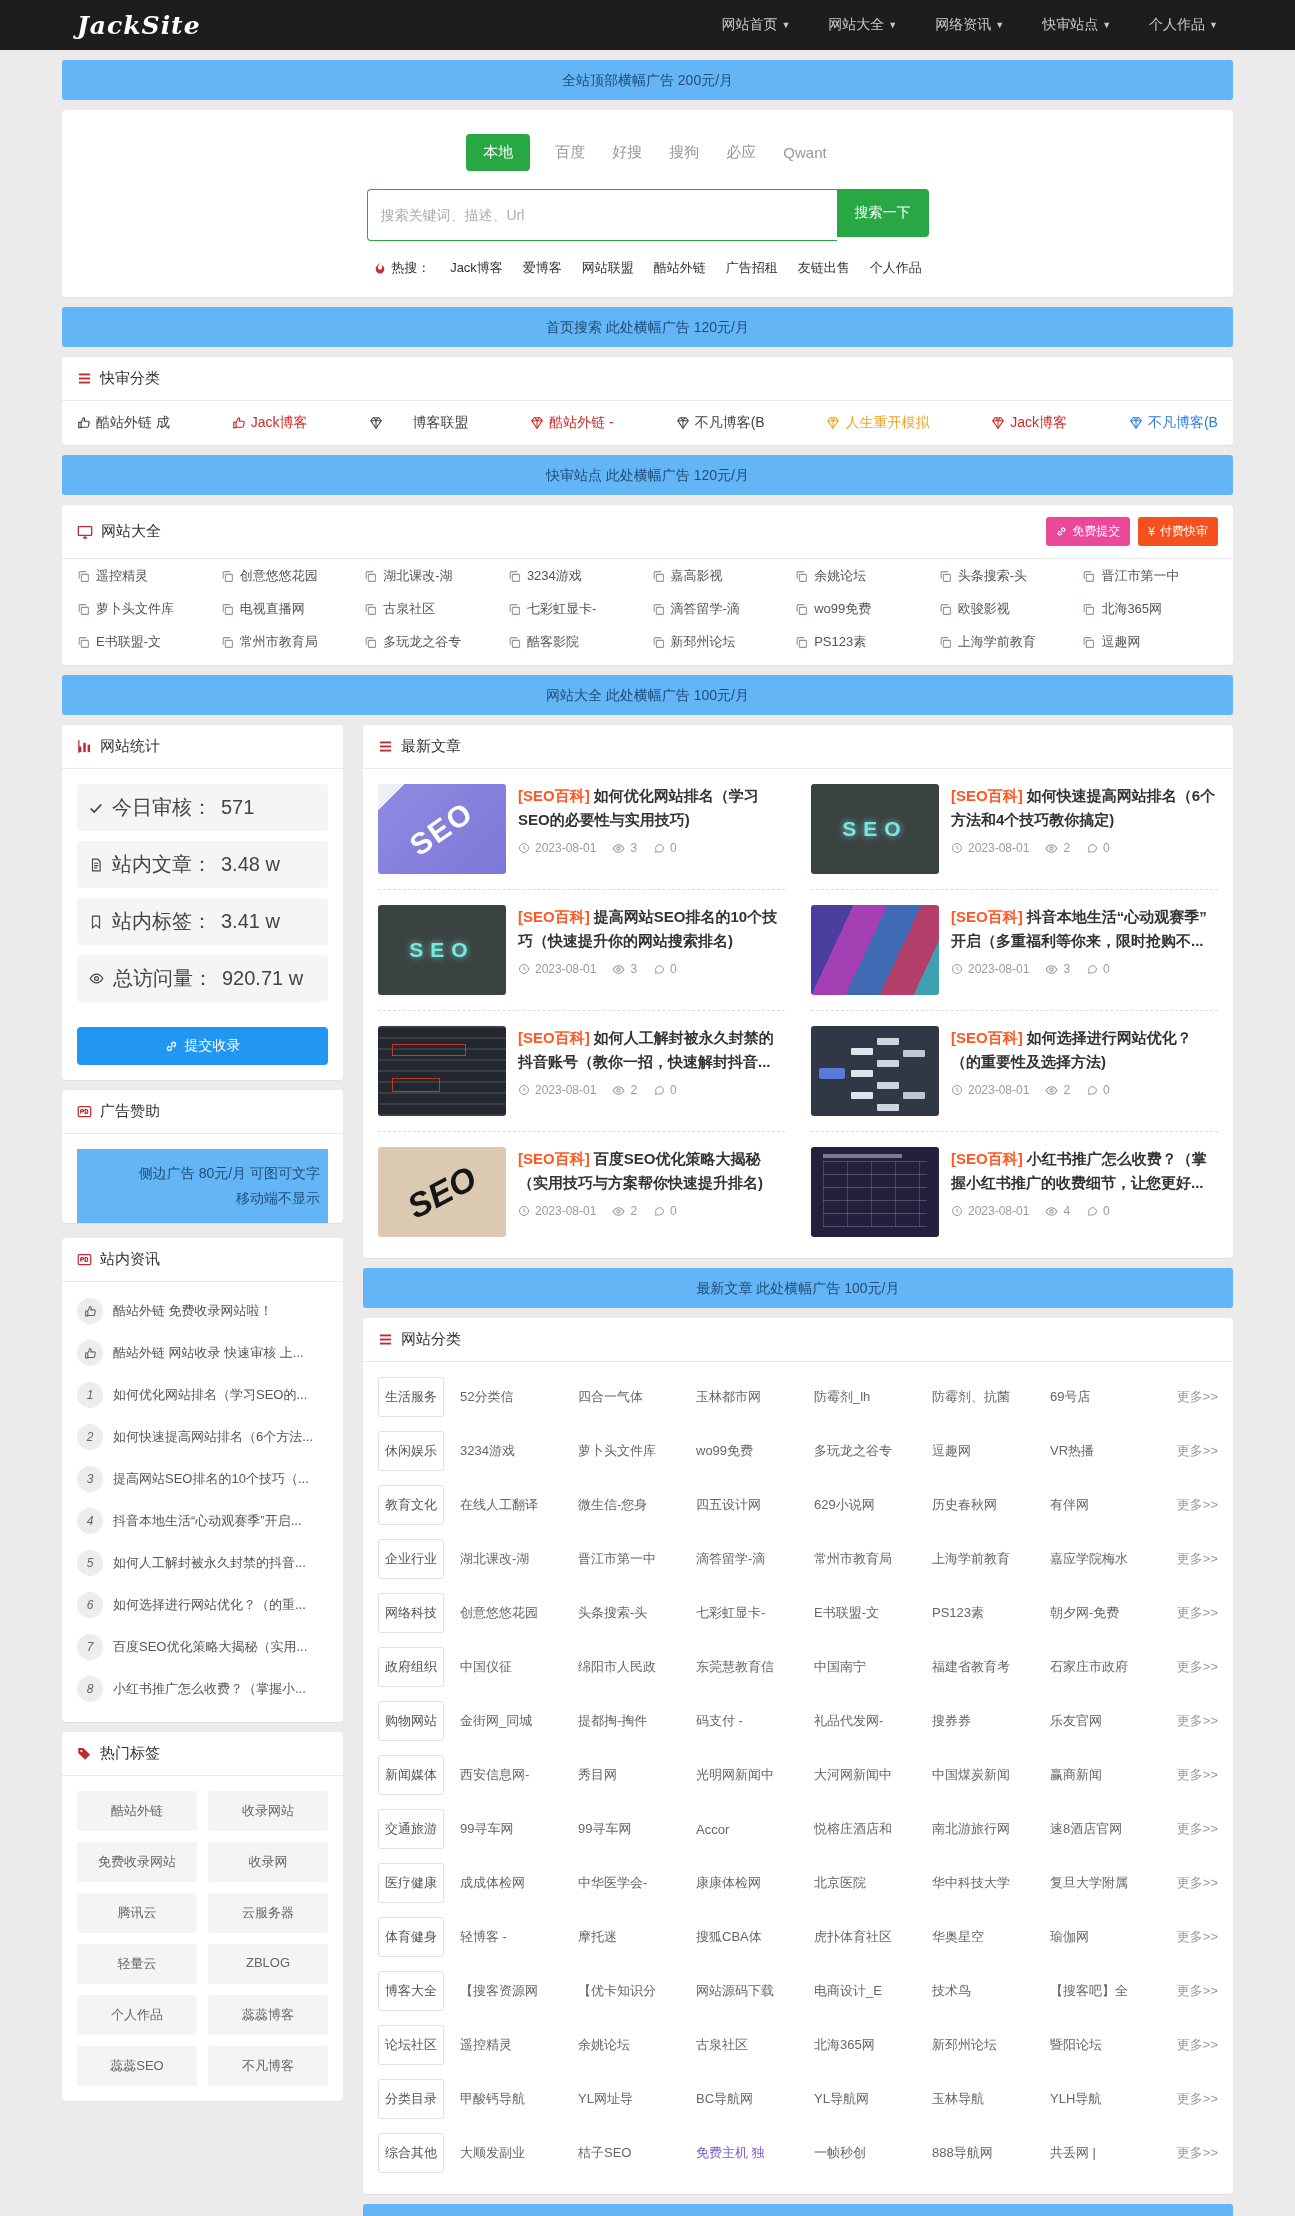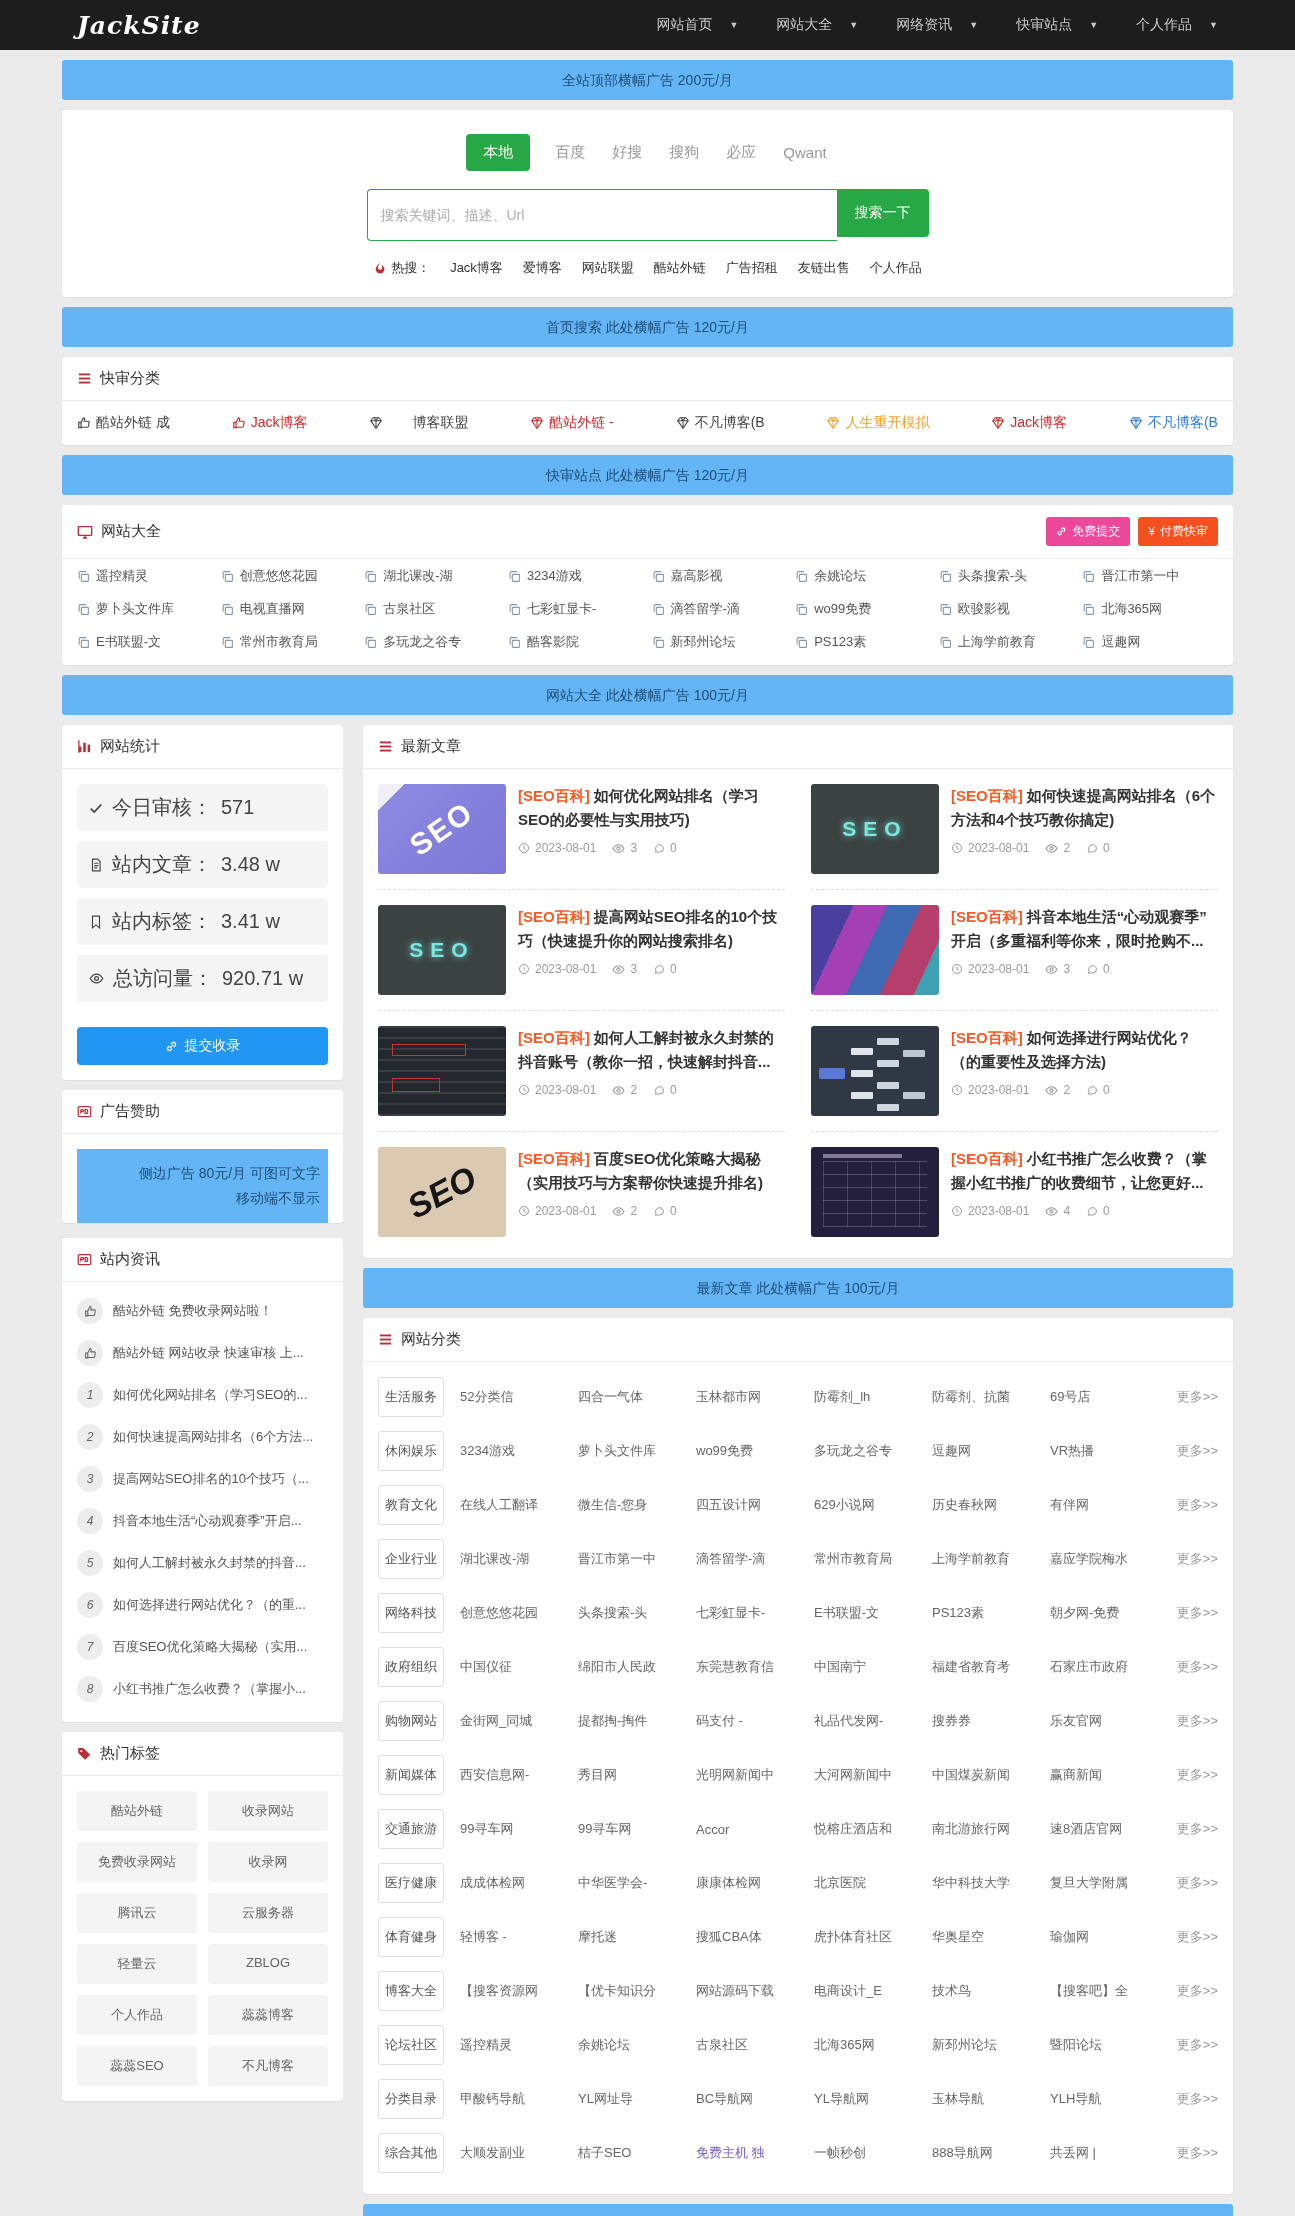--- a/index.html
+++ b/index.html
@@ -4,21 +4,21 @@
 <style>
   * { box-sizing:border-box; }
   body { margin:0; background:#ebebeb; font-family:"Liberation Sans","DejaVu Sans",sans-serif; color:#333; min-width:1295px; }
   .container { width:1171px; margin:0 auto; }
 
   
   .navbar { background:#1d1d1d; height:50px; }
   .nav-inner { display:flex; align-items:center; justify-content:space-between; height:50px; padding:0 15px; }
   .logo { color:#fff; font-family:"DejaVu Serif",serif; font-style:italic; font-weight:bold; font-size:25px; letter-spacing:1px; cursor:pointer; }
   .nav-menu { display:flex; gap:38px; }
-  .nav-item { color:#c9c9c9; font-size:14px; display:flex; align-items:center; gap:17px; cursor:pointer;justify-content:space-between; }
+  .nav-item { color:#c9c9c9; font-size:14px; display:flex; align-items:center; gap:4px; cursor:pointer;justify-content:space-between; }
   .caret { font-size:9px; color:#c9c9c9; }
 
   
   .banner { background:#64b5f6; color:#1f4e79; text-align:center; height:40px; line-height:40px; font-size:14px; border-radius:3px; margin-top:10px; cursor:pointer; }
 
   
   .card { background:#fff; border-radius:4px; margin-top:10px; box-shadow:0 1px 1px rgba(0,0,0,.05); }
   .card-header { display:flex; align-items:center; gap:8px; padding:12px 15px; border-bottom:1px solid #ececec; font-size:15px; color:#333; }
   .hicon { color:#bb2c35; display:inline-flex; flex:none; }
   svg { display:block; }

